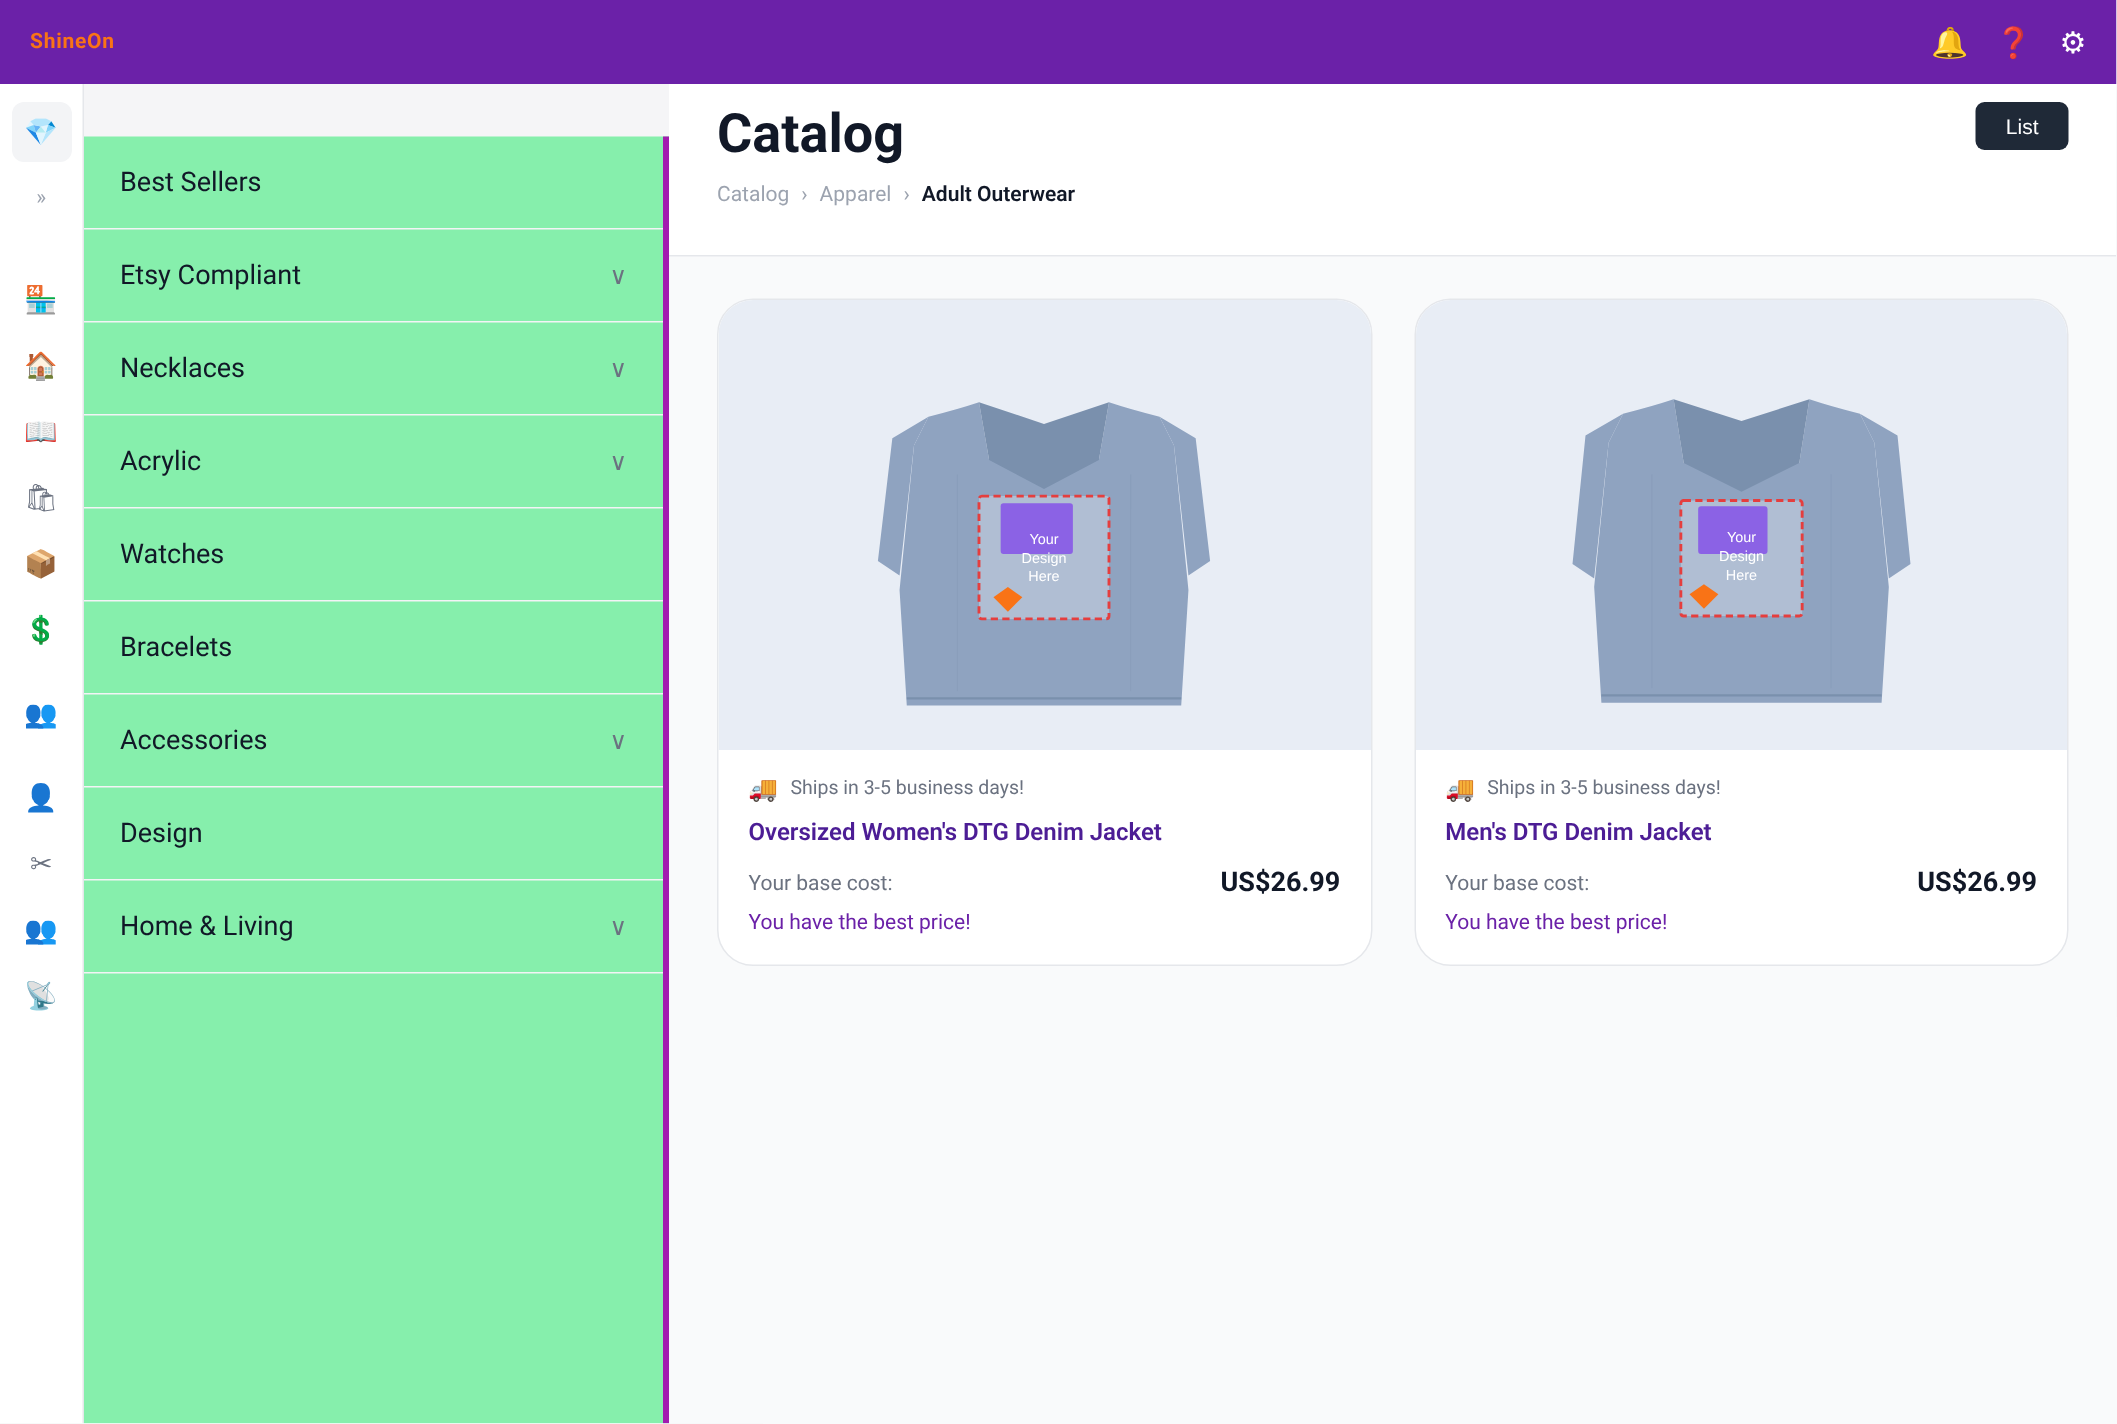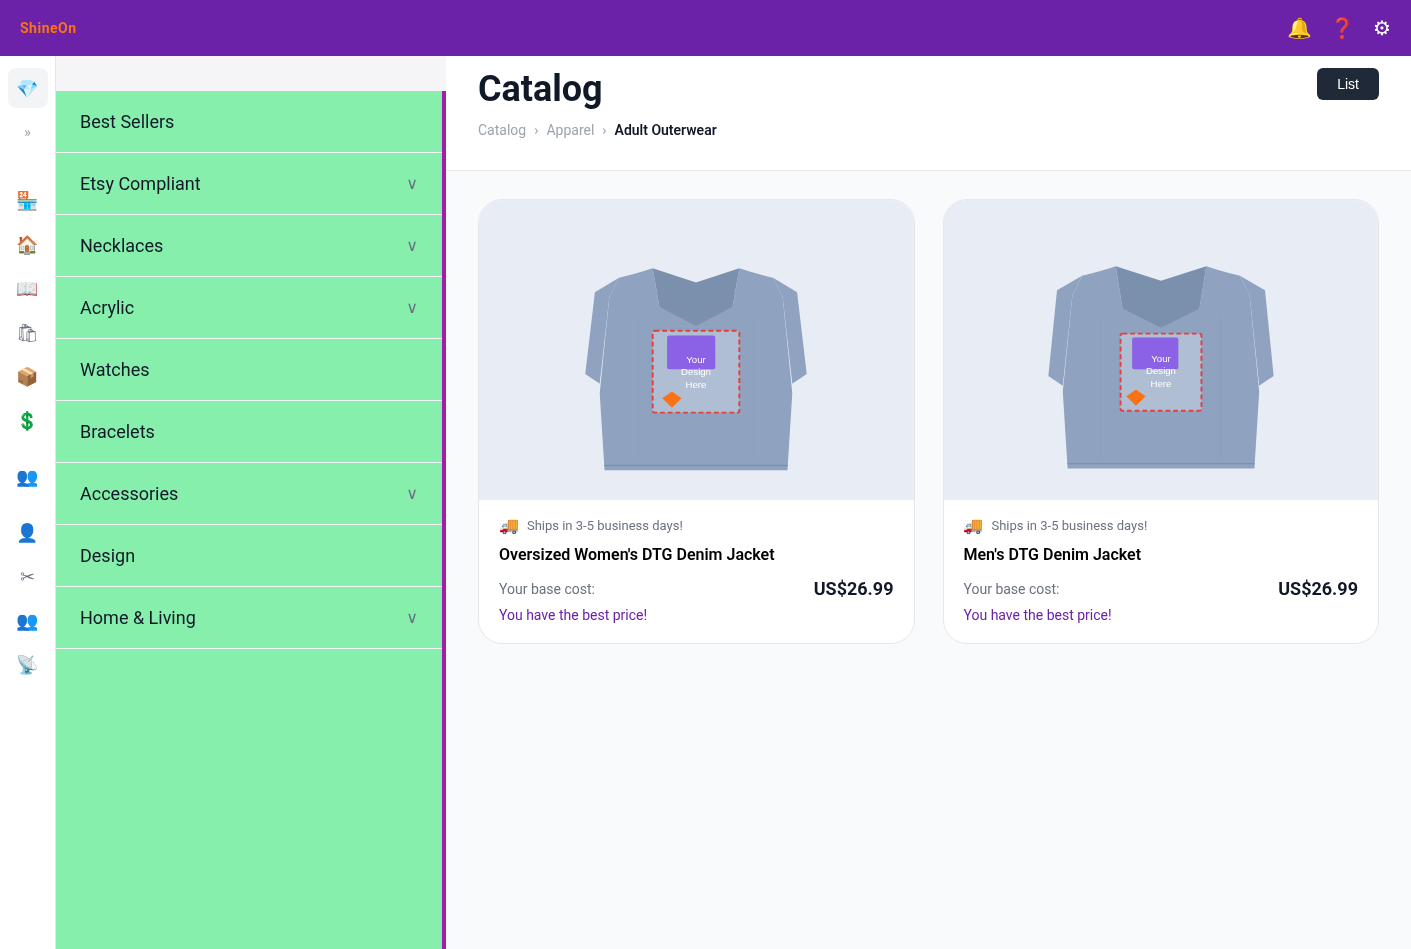--- a/index.html
+++ b/index.html
@@ -167,21 +167,21 @@
       align-items: center;
       gap: 8px;
       color: #6b7280;
       font-size: 13px;
       margin-bottom: 10px;
     }
     .shipping-icon { font-size: 16px; }
     .product-name {
       font-size: 16px;
       font-weight: 600;
-      color: #000000;
+      color: #4c1d95;
       margin-bottom: 14px;
     }
     .price-row {
       display: flex;
       align-items: center;
       justify-content: space-between;
       margin-bottom: 8px;
     }
     .price-label { color: #6b7280; font-size: 14px; }
     .price-value { font-size: 18px; font-weight: 700; color: #111827; }

